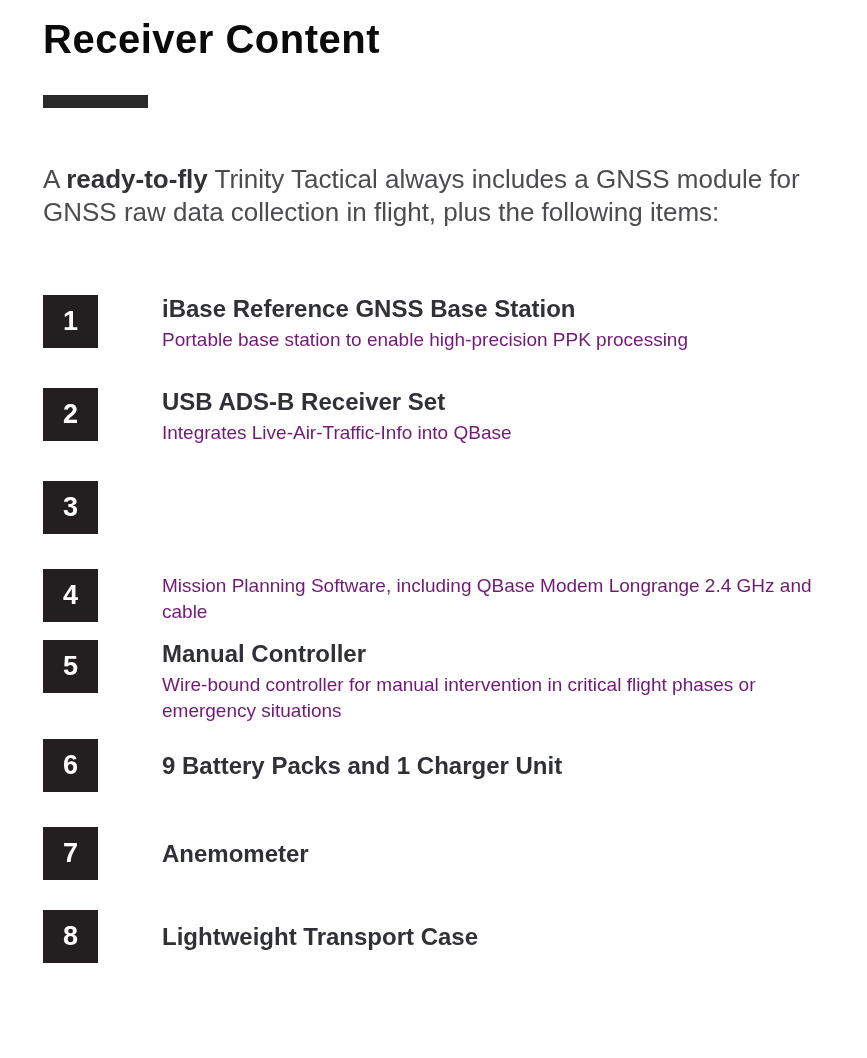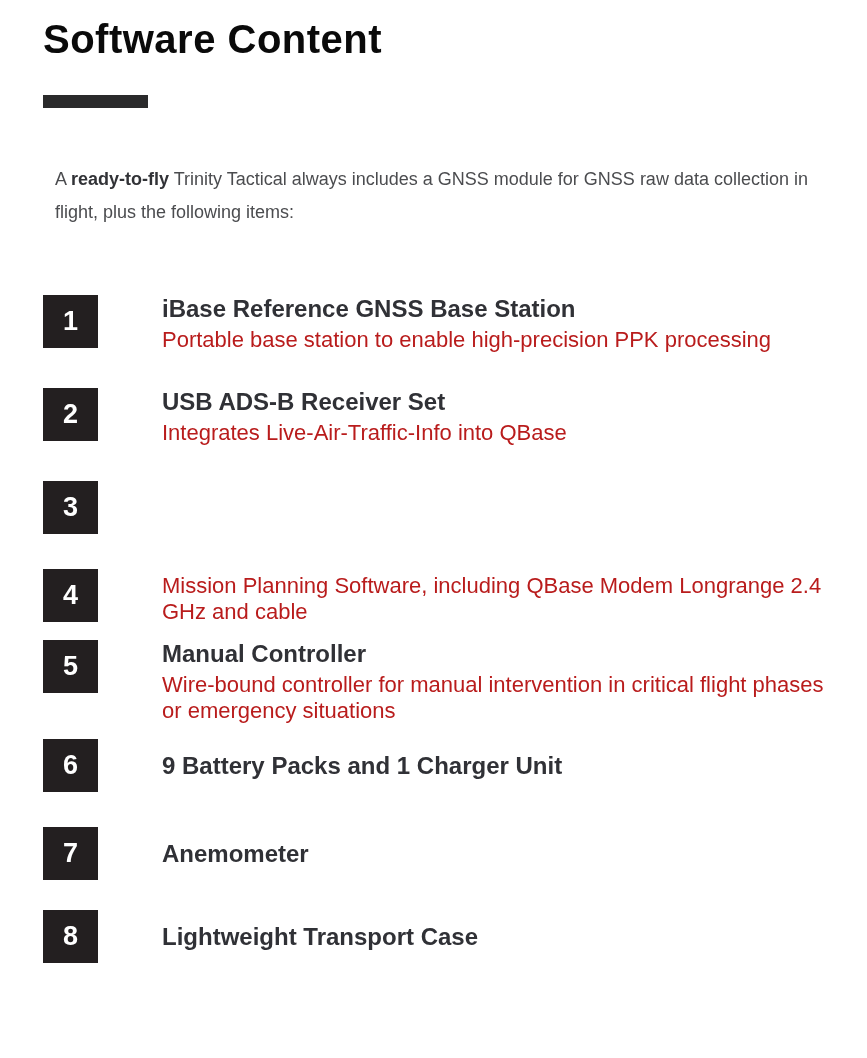--- a/index.html
+++ b/index.html
@@ -26,22 +26,22 @@
     letter-spacing: 0.5px;
     color: #0a0a0a;
   }
   .accent-bar {
     width: 105px;
     height: 13px;
     background: #2a2a2b;
     margin-top: 33px;
   }
   .intro {
-    margin: 55px 0 0 12px;
-    font-size: 18px;
+    margin: 55px 0 0 0;
+    font-size: 26px;
     line-height: 33px;
     color: #4b4c4f;
     max-width: 782px;
   }
   .intro .intro-bold {
     font-weight: 700;
     color: #313236;
   }
   .items {
     margin-top: 66px;
@@ -74,32 +74,32 @@
     font-weight: 700;
     color: #303136;
   }
   .item.no-desc .item-title {
     height: 53px;
     display: flex;
     align-items: center;
   }
   .item-desc {
     margin-top: 4px;
-    font-size: 22px;
+    font-size: 19px;
     line-height: 26px;
-    color: #b91c1c;
+    color: #701a75;
     max-width: 700px;
   }
 </style>
 </head>
 <body>
 
 <div class="page">
 
-  <h1 class="page-title">Software Content</h1>
+  <h1 class="page-title">Receiver Content</h1>
 
   <div class="accent-bar"></div>
 
   <p class="intro"><span>A </span><span class="intro-bold">ready-to-fly</span><span> Trinity Tactical always includes a GNSS module for GNSS raw data collection in flight, plus the following items:</span></p>
 
   <div class="items">
 
     <div class="item">
       <div class="badge">1</div>
       <div class="item-content">

